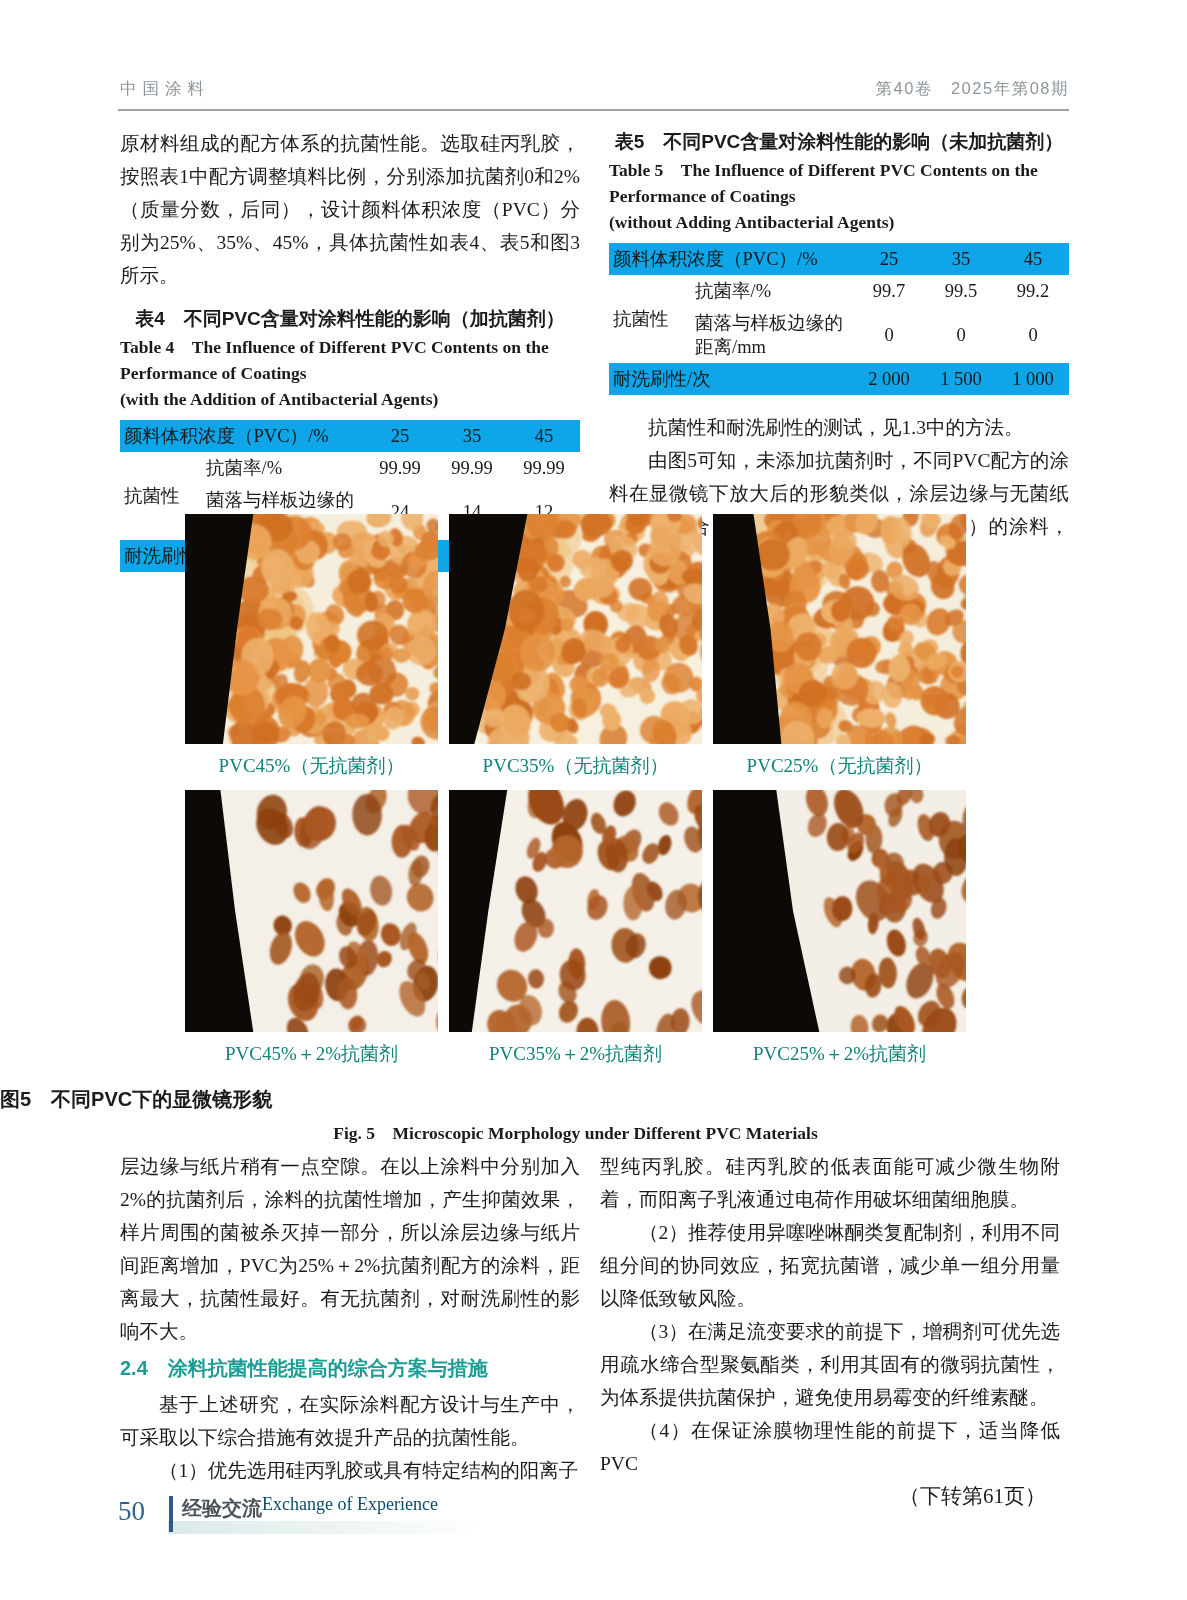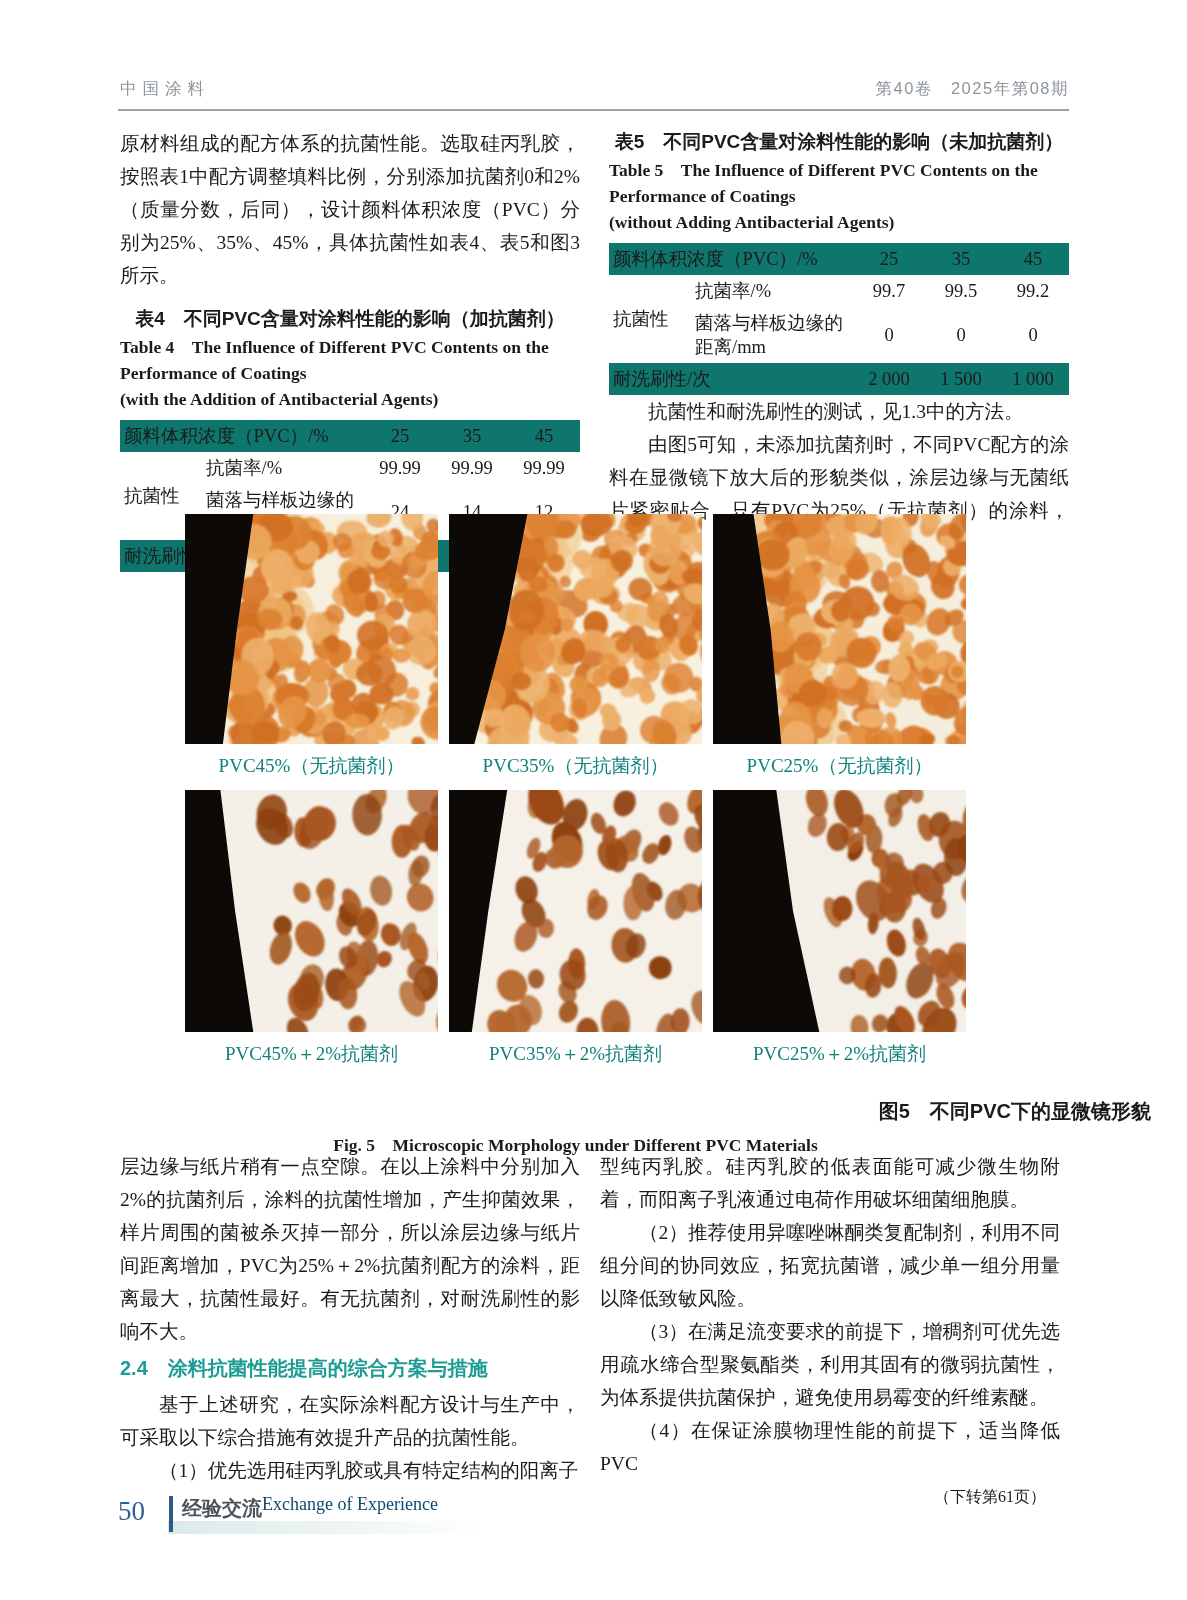--- a/index.html
+++ b/index.html
@@ -16,35 +16,35 @@
 
   p.body{font-size:19.5px;line-height:33px;text-align:justify;margin:0;}
   p.ind{text-indent:2em;}
 
   .tbl-title{margin-top:12px;}
   .tt-zh{font-family:"Liberation Sans",sans-serif;font-weight:bold;font-size:19px;text-align:center;line-height:30px;}
   .tt-en{font-weight:bold;font-size:17.5px;text-align:left;line-height:26px;}
 
   table.data{width:100%;border-collapse:collapse;font-size:18.5px;margin-top:8px;}
   table.data td{padding:4px 4px;line-height:24px;}
-  tr.band td{background:#0f766e;}
+  tr.band td{background:#0ea5e9;}
   td.num{text-align:center;width:64px;}
   td.grp{width:74px;}
 
   .figwrap{position:absolute;top:514px;left:0;width:1151px;}
   .figgrid{width:781px;margin:0 auto;display:grid;grid-template-columns:repeat(3,253px);column-gap:11px;}
   .figpanel{background:#f5efe0;}
   .figpanel svg{display:block;}
   .figcap{text-align:center;color:#12827c;font-size:19px;padding:10px 0 12px;line-height:24px;}
-  .figtitle-zh{font-family:"Liberation Sans",sans-serif;font-weight:bold;font-size:20px;text-align:right;margin-top:20px;}
+  .figtitle-zh{font-family:"Liberation Sans",sans-serif;font-weight:bold;font-size:20px;text-align:left;margin-top:8px;}
   .figtitle-en{font-weight:bold;font-size:17.5px;text-align:center;margin-top:8px;}
 
   .bcols{position:absolute;top:1150px;left:120px;width:949px;display:flex;gap:20px;}
   .sechead{font-family:"Liberation Sans",sans-serif;font-weight:bold;font-size:20px;color:#1b9c94;line-height:36px;margin:2px 0;}
-  .noteR{text-align:right;font-size:16px;line-height:33px;padding-right:14px;}
+  .noteR{text-align:right;font-size:21px;line-height:33px;padding-right:14px;}
 
   .footer{position:absolute;top:1496px;left:118px;display:flex;align-items:stretch;}
   .pgnum{font-size:27px;color:#2f5f93;margin-right:24px;align-self:flex-end;line-height:30px;padding-bottom:6px;}
   .fbar{width:4px;background:#2d5a86;margin-right:9px;}
   .flabels{display:flex;flex-direction:row;justify-content:flex-start;}
   .flz{font-family:"Liberation Sans",sans-serif;font-weight:bold;font-size:20px;color:#4a535a;line-height:24px;}
   .fle{font-size:18px;color:#0c4a6e;line-height:17px;}
   .fgrad{position:absolute;left:168px;top:1521px;width:320px;height:13px;
          background:linear-gradient(to right, rgba(132,186,181,0.30), rgba(132,186,181,0));}
 </style>
@@ -130,21 +130,21 @@
       </tr>
       <tr class="band">
         <td colspan="2">耐洗刷性/次</td>
         <td class="num">2 000</td>
         <td class="num">1 500</td>
         <td class="num">1 000</td>
       </tr>
     </tbody>
       </table>
 
-    <p class="body ind" style="">抗菌性和耐洗刷性的测试，见1.3中的方法。</p>
+    <p class="body ind" style="margin-top:16px;">抗菌性和耐洗刷性的测试，见1.3中的方法。</p>
     <p class="body ind">由图5可知，未添加抗菌剂时，不同PVC配方的涂料在显微镜下放大后的形貌类似，涂层边缘与无菌纸片紧密贴合，只有PVC为25%（无抗菌剂）的涂料，涂</p>
   </div>
 </div>
 
 <div class="figwrap">
   <div class="figgrid">
     <div class="figpanel">
         <svg width="253" height="230" viewBox="0 0 253 230">
           <defs>
             <filter id="soft0" x="-10%" y="-10%" width="120%" height="120%">

